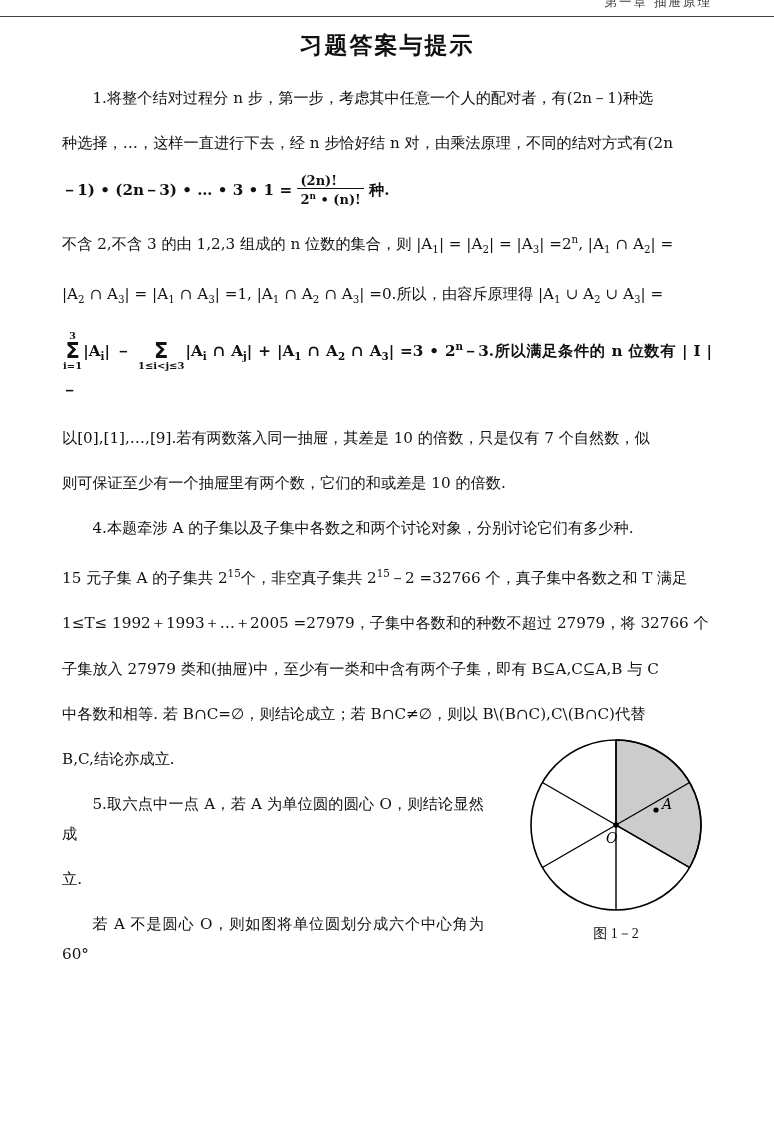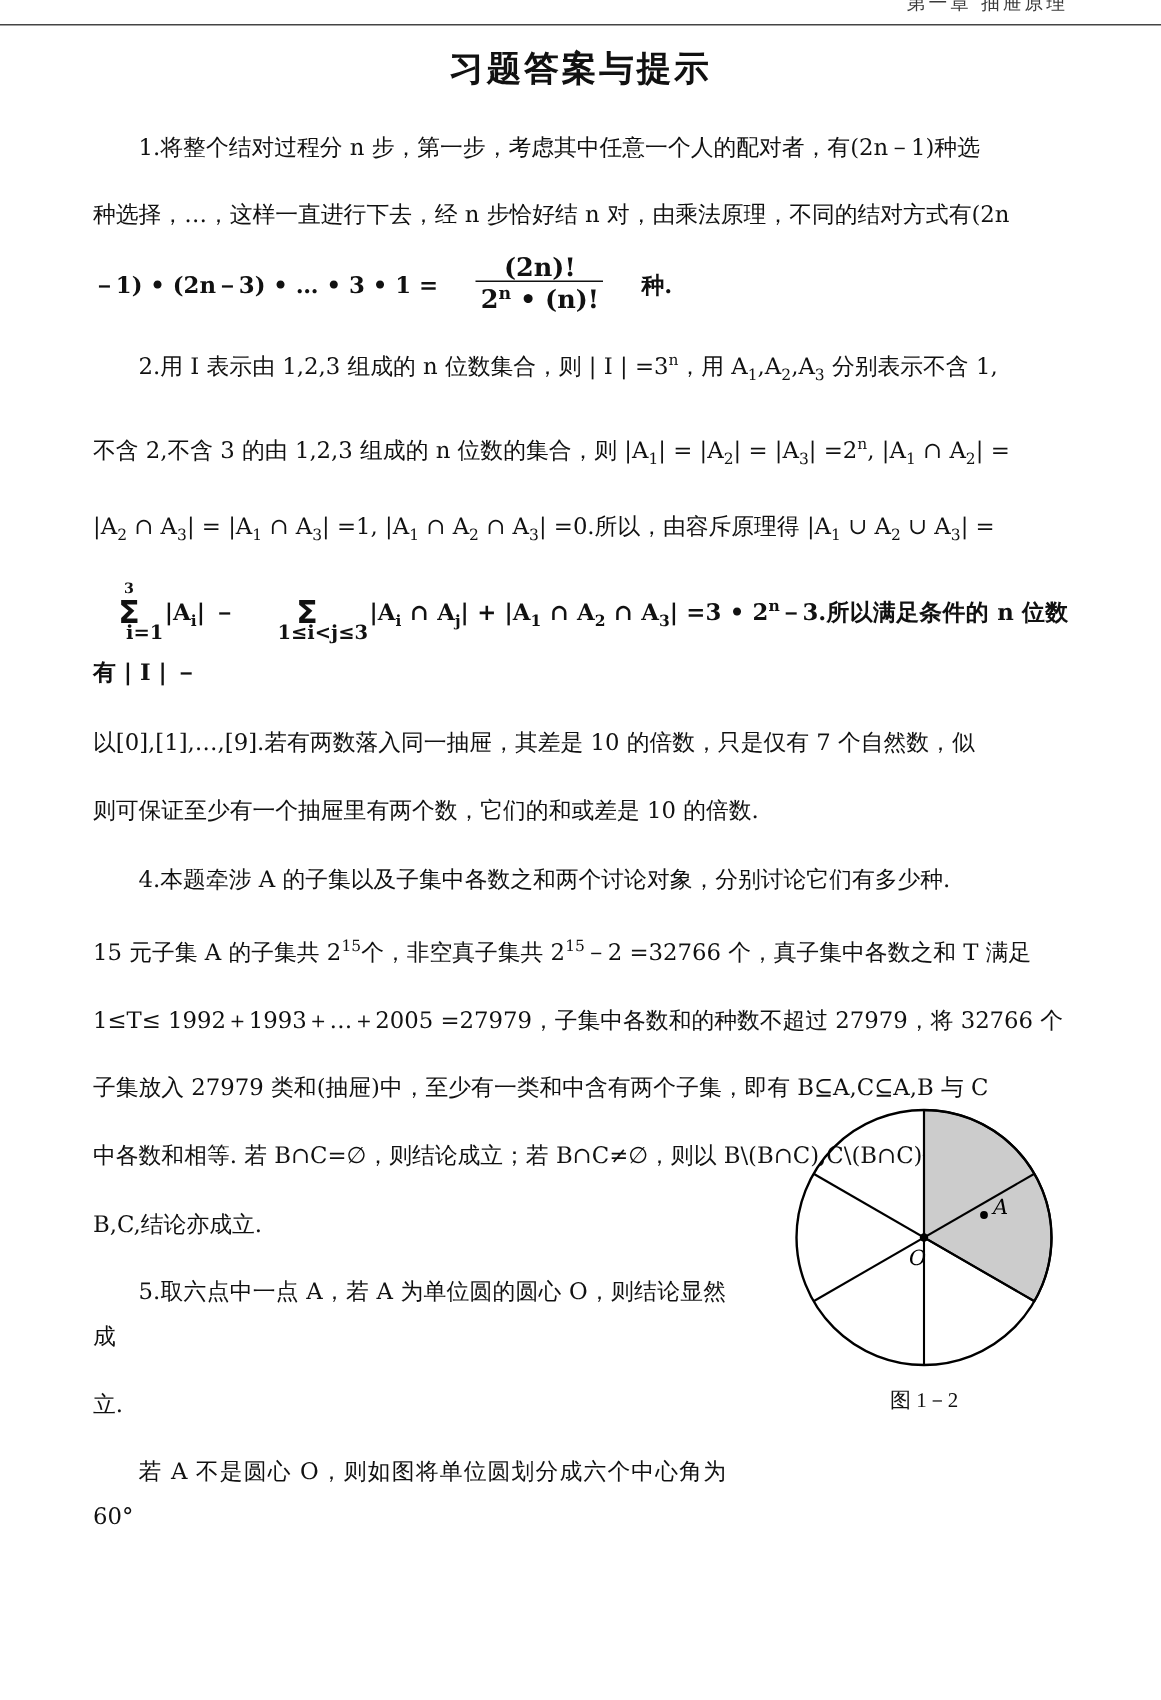--- a/index.html
+++ b/index.html
@@ -66,24 +66,24 @@
     margin: 0 0 0 0;
     text-indent: 2em;
   }
   .tall {
     line-height: 34px;
     font-weight: bold;
   }
   .frac {
     display: inline-block;
     vertical-align: middle;
-    text-align: center;
-    font-size: 17px;
+    text-align: left;
+    font-size: 13px;
     line-height: 15px;
-    margin: 0 20px;
+    margin: 0 0;
     position: relative;
     top: -1px;
   }
   .frac .num {
     display: block;
     padding: 0 3px;
     border-bottom: 1px solid #111;
   }
   .frac .den {
     display: block;
@@ -97,21 +97,21 @@
     vertical-align: middle;
     text-align: center;
     line-height: 10px;
     font-size: 10px;
     margin: 0 1px;
     position: relative;
     top: -1px;
   }
   .sigma .top { display: block; font-size: 9.5px; }
   .sigma .sig { display: block; font-size: 21px; line-height: 20px; font-family: "DejaVu Sans", sans-serif;}
-  .sigma .bot { display: block; font-size: 13px; margin-left: 21px; }
+  .sigma .bot { display: block; font-size: 10px; }
   
   .figure-wrap {
     position: absolute;
     right: 48px;
     top: 735px;
     width: 220px;
     text-align: center;
   }
   .fig-caption {
     font-size: 14px;
@@ -147,23 +147,20 @@
     </p>
     <p class="tall" style="text-indent:0">
       <span>－1) • (2n－3) • … • 3 • 1 =</span>
       <span class="frac">
         <span class="num">(2n)!</span>
         <span class="den"><span>2</span><sup>n</sup><span> • (n)!</span></span>
       </span>
       <span>种.</span>
     </p>
 
-    <p class="para">
-      <span>2.用 I 表示由 1,2,3 组成的 n 位数集合，则 | I | =3</span><sup>n</sup><span>，用 A</span><sub>1</sub><span>,A</span><sub>2</sub><span>,A</span><sub>3</sub><span> 分别表示不含 1,</span>
-    </p>
     <p style="text-indent:0">
       <span>不含 2,不含 3 的由 1,2,3 组成的 n 位数的集合，则 |A</span><sub>1</sub><span>| = |A</span><sub>2</sub><span>| = |A</span><sub>3</sub><span>| =2</span><sup>n</sup><span>, |A</span><sub>1</sub><span> ∩ A</span><sub>2</sub><span>| =</span>
     </p>
     <p style="text-indent:0">
       <span>|A</span><sub>2</sub><span> ∩ A</span><sub>3</sub><span>| = |A</span><sub>1</sub><span> ∩ A</span><sub>3</sub><span>| =1, |A</span><sub>1</sub><span> ∩ A</span><sub>2</sub><span> ∩ A</span><sub>3</sub><span>| =0.所以，由容斥原理得 |A</span><sub>1</sub><span> ∪ A</span><sub>2</sub><span> ∪ A</span><sub>3</sub><span>| =</span>
     </p>
     <p class="tall" style="text-indent:0">
       <span class="sigma">
         <span class="top">3</span>
         <span class="sig">Σ</span>

